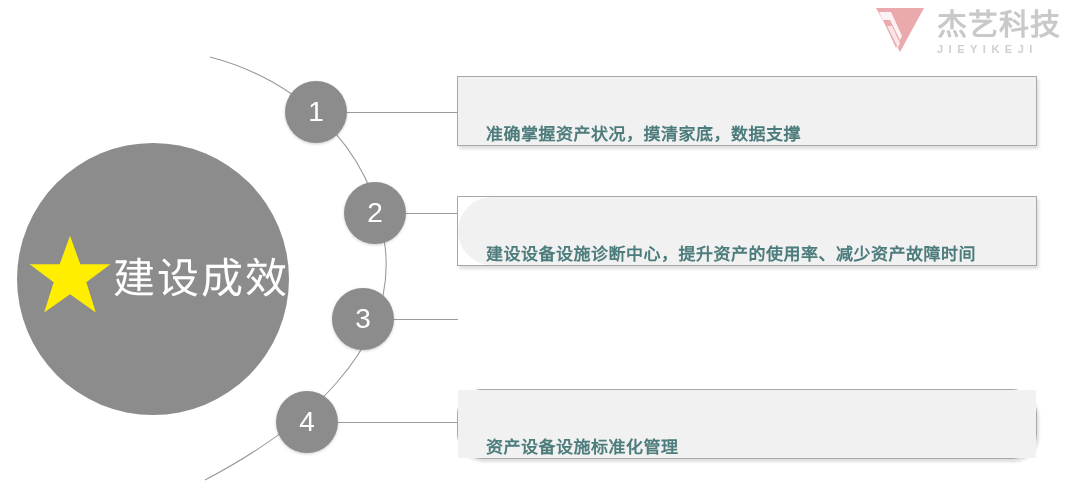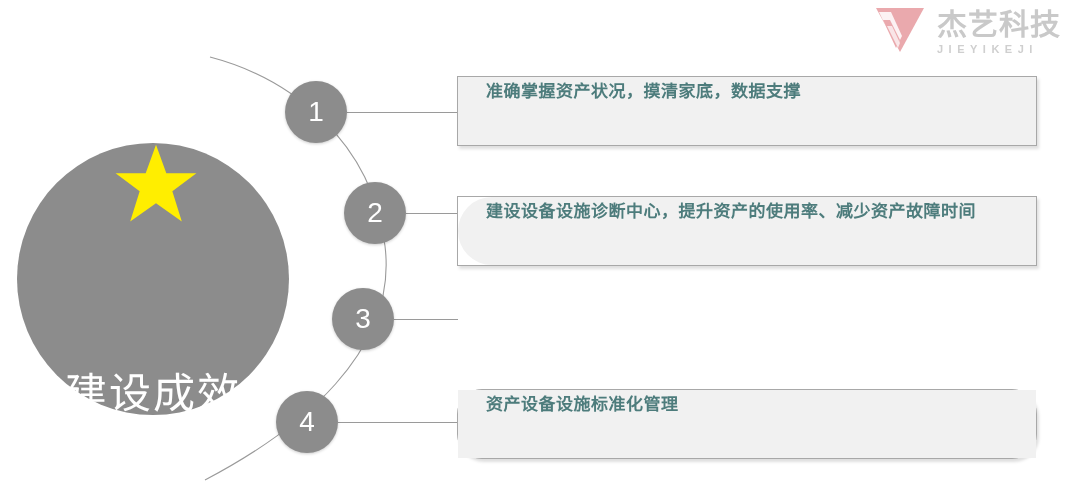--- a/index.html
+++ b/index.html
@@ -69,23 +69,22 @@
   
   .hero-circle {
     position: absolute;
     left: 17px;
     top: 143px;
     width: 272px;
     height: 272px;
     border-radius: 50%;
     background: #8c8c8c;
     display: flex;
-    flex-direction: column;
     align-items: center;
-    justify-content: space-between;
+    justify-content: flex-end;
   }
   .hero-star {
     width: 86px;
     height: 82px;
     display: block;
     margin-bottom: 8px;
     margin-left: 6px;
   }
   .hero-label {
     font-size: 42px;
@@ -131,21 +130,21 @@
   
   .card {
     position: absolute;
     left: 457px;
     width: 580px;
     height: 70px;
     border: 1px solid #a8a8a8;
     background: #f1f1f1;
     box-sizing: border-box;
     display: flex;
-    align-items: flex-start;
+    align-items: flex-end;
     box-shadow: 2px 3px 3px rgba(0,0,0,0.13);
   }
   .card-inner {
     position: absolute;
     left: 0;
     top: 0;
     right: 0;
     bottom: 0;
     background: #f1f1f1;
   }

